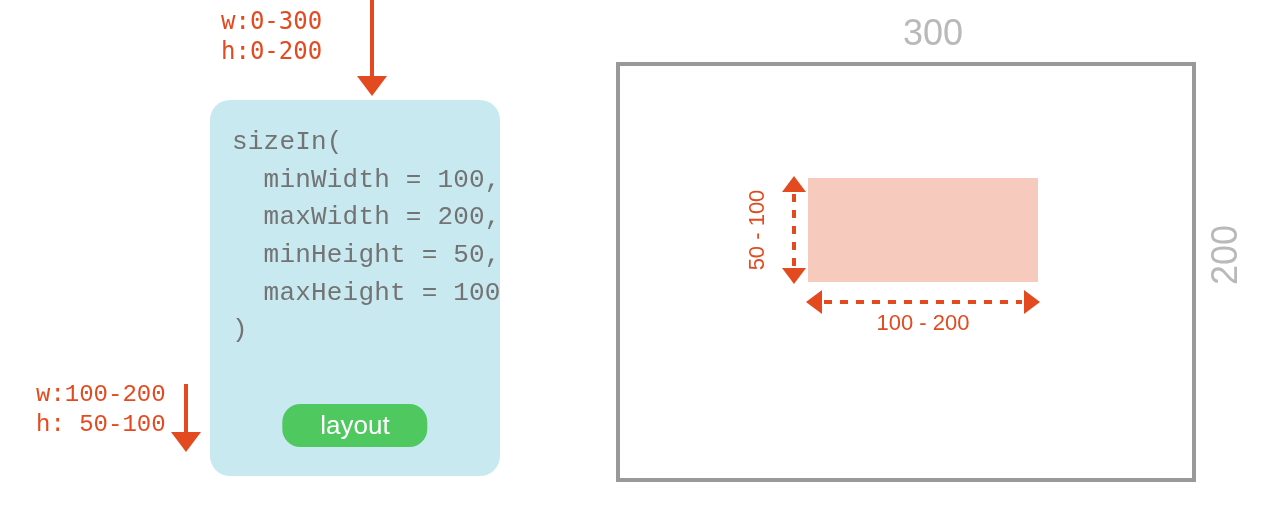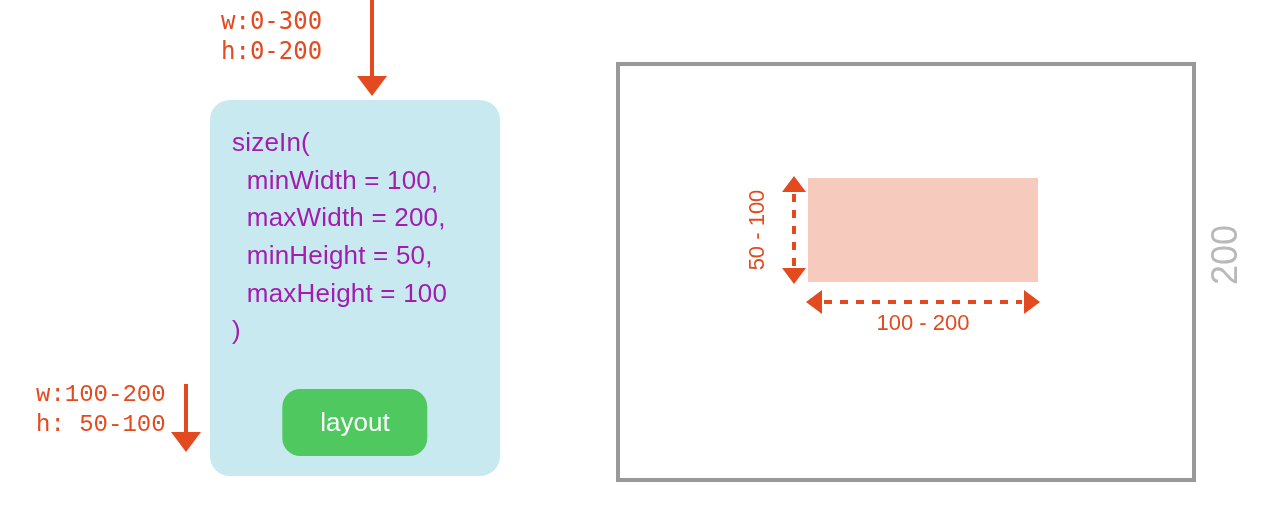--- a/index.html
+++ b/index.html
@@ -64,37 +64,37 @@
     left: 174px;
     top: 100px;
     width: 290px;
     height: 376px;
     background: #c9e9f1;
     border-radius: 20px;
     padding: 24px 22px;
     box-sizing: border-box;
   }
   .code-box .code {
-    font-family: Liberation Sans, sans-serif;
+    font-family: Liberation Mono, monospace;
     font-size: 26px;
     line-height: 1.45;
-    color: #a21caf;
+    color: #737373;
     white-space: pre;
     letter-spacing: 0.2px;
   }
 
   .layout-pill {
     position: absolute;
     left: 50%;
-    bottom: 20px;
+    bottom: 29px;
     transform: translateX(-50%);
     background: #4fc85f;
     color: #fff;
     font-size: 26px;
-    padding: 18px 38px;
+    padding: 6px 38px;
     border-radius: 18px;
     font-family: -apple-system, Helvetica, Arial, sans-serif;
   }
 
   .out-label {
     position: absolute;
     left: 0;
     top: 380px;
     font-family: Liberation Mono, monospace;
     font-size: 24px;
@@ -297,20 +297,21 @@
 h: 50-100</div>
 
   <div class="arrow-out">
     <div class="shaft"></div>
     <div class="head"></div>
   </div>
 </div>
 
 <div class="right-group">
 
+  <div class="dim-top">300</div>
 
   <div class="dim-right">
     <span class="txt">200</span>
   </div>
 
   <div class="outer-box">
 
     <div class="inner-rect"></div>
 
     <div class="dim-h">

